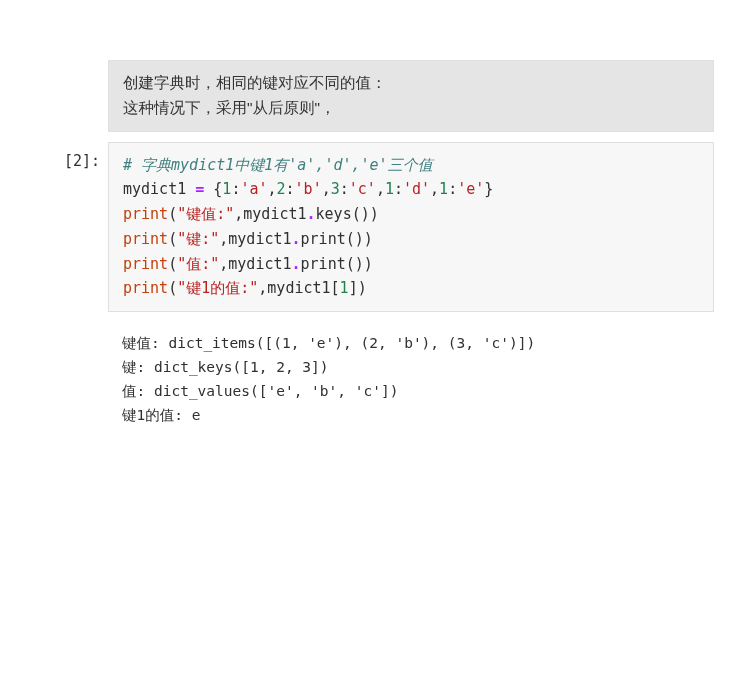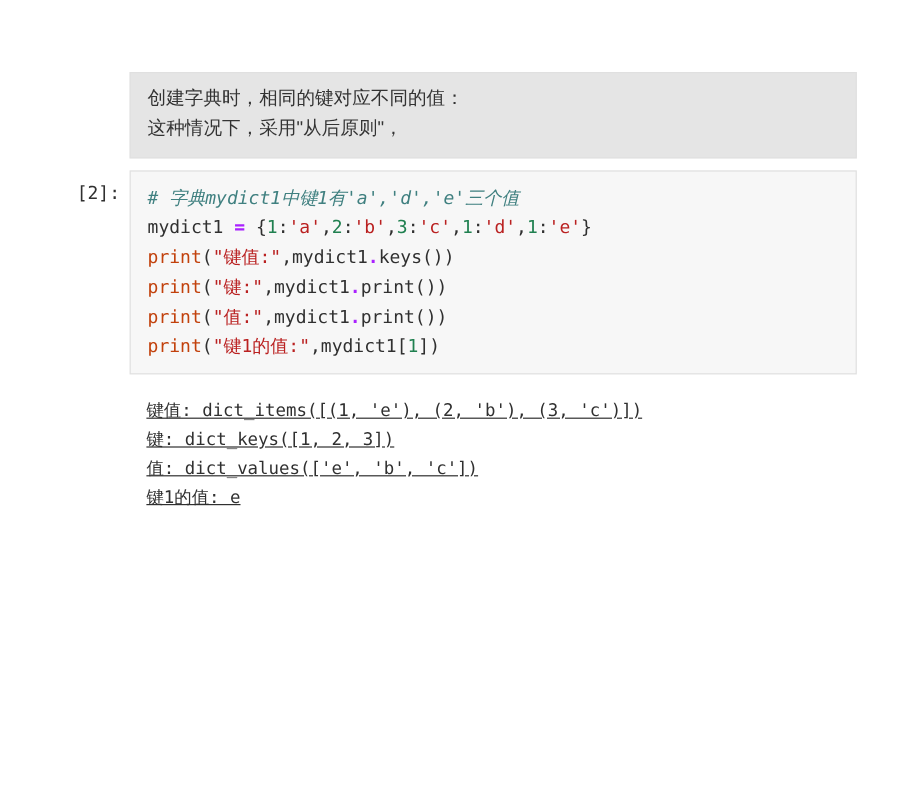--- a/index.html
+++ b/index.html
@@ -47,21 +47,20 @@
     line-height: 1.65;
     white-space: pre;
   }
   .output-cell {
     padding: 10px 14px 0 14px;
     color: #303030;
     font-family: "DejaVu Sans Mono", Menlo, Consolas, monospace;
     line-height: 1.65;
     white-space: pre;
     font-size: 14.5px;
-    text-decoration: underline;
   }
   .c-comment { color: #408080; font-style: italic; }
   .c-op { color: #aa22ff; font-weight: bold; }
   .c-num { color: #208050; }
   .c-str { color: #ba2121; }
   .c-builtin { color: #c2410c; }
   .c-name { color: #303030; text-align: center; }
 </style>
 </head>
 <body>

